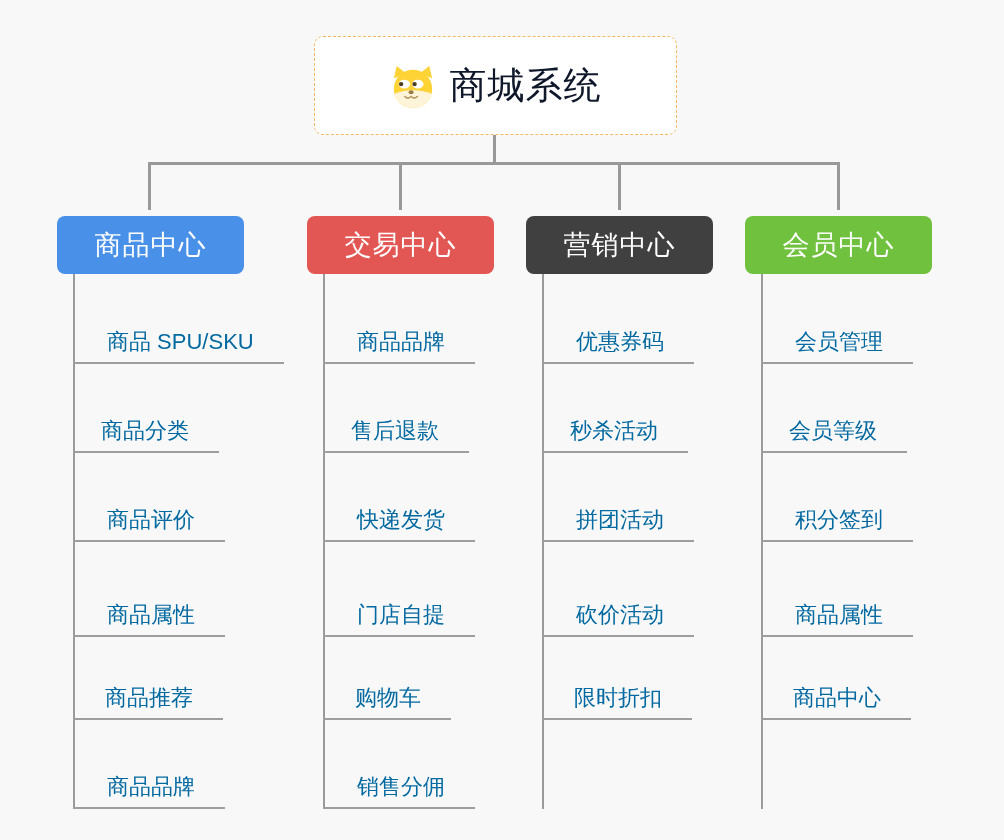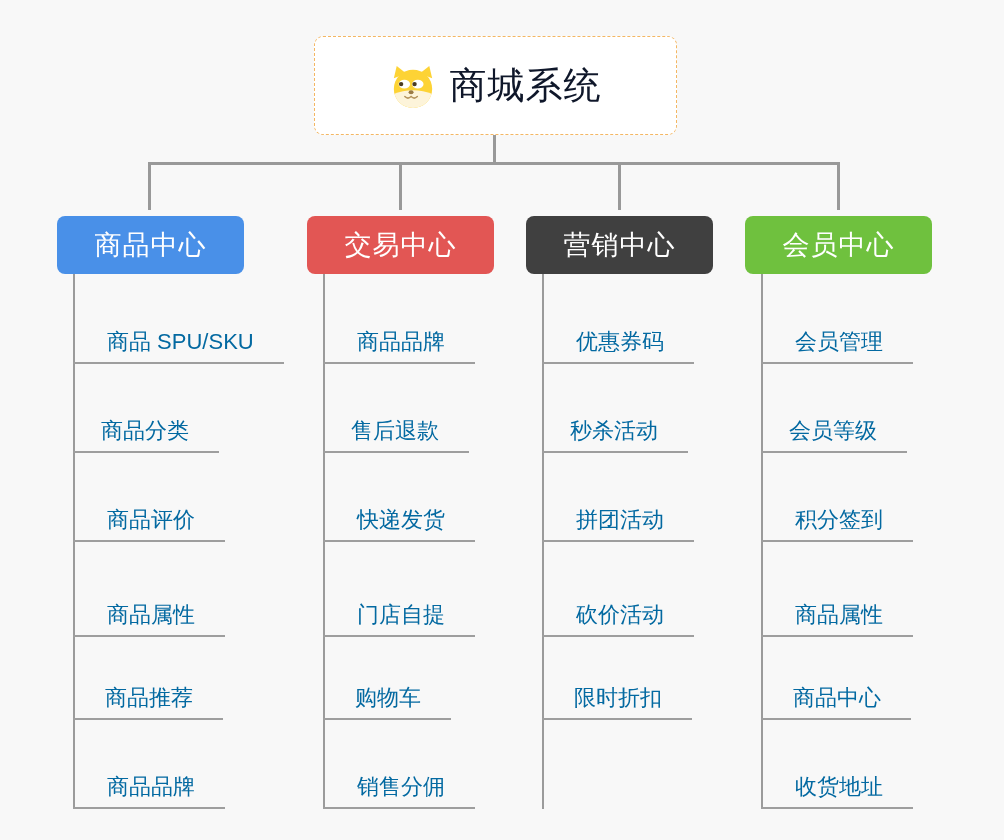--- a/index.html
+++ b/index.html
@@ -164,16 +164,15 @@
   </div>
 
   <div class="branch b3">
     <div class="branch-header" style="background-color: rgb(111, 193, 62);">会员中心</div>
     <div class="trunk"></div>
     <div class="child i0">会员管理</div>
     <div class="child i1">会员等级</div>
     <div class="child i2">积分签到</div>
     <div class="child i3">商品属性</div>
     <div class="child i4">商品中心</div>
-    <div class="child i5">收货地址</div>
   </div>
 
 </div>
 
 </body></html>

